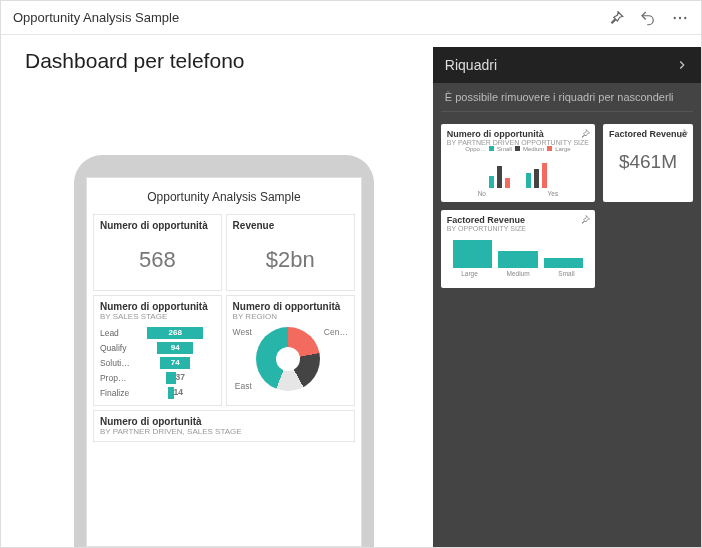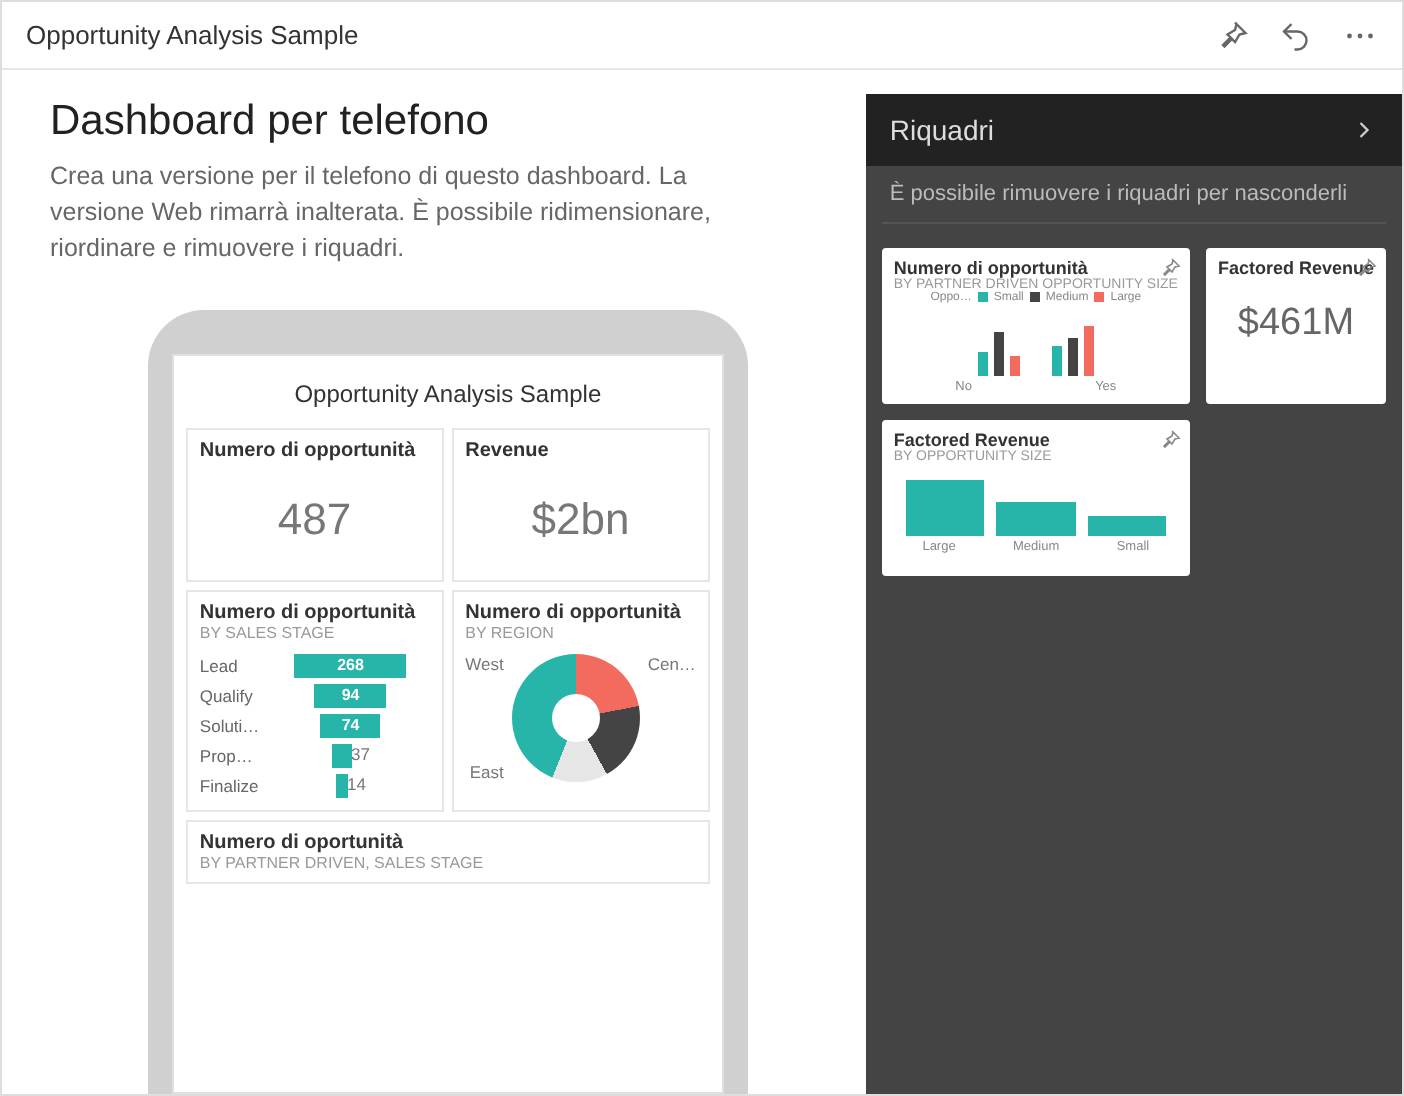--- a/index.html
+++ b/index.html
@@ -46,21 +46,21 @@
 .card-big { font-size:19px; color:#666; text-align:center; padding-top:12px; font-weight:300;}
 .mini-bars { display:flex; align-items:flex-end; gap:3px; height:30px; margin:6px 2px 2px 2px; justify-content:center;}
 .mini-bar { width:5px; }
 .mini-legend { display:flex; gap:3px; font-size:6px; color:#888; justify-content:center;}
 .mini-dot { width:5px;height:5px;display:inline-block;}
 .mini-xlabels{display:flex;justify-content:space-around;font-size:6.5px;color:#888;}
 .mini-bars2 { display:flex; align-items:flex-end; gap:6px; height:30px; margin:6px 6px 2px 6px;}
 .mini-bar2 { background:#26b5a8; flex:1; }
 .chev { width:14px;height:14px;}
 svg { display:block; }
-.funnel-val-out{margin-left:0;font-size:8.5px;color:#777;}
+.funnel-val-out{margin-left:0;font-size:8.5px;color:#777;font-weight:bold;}
 </style>
 </head>
 <body>
 
 <div class="root">
   <div class="topbar">
     <div class="topbar-title">Opportunity Analysis Sample</div>
     <div class="topbar-actions">
       <div class="topbar-icon">
         <svg viewBox="0 0 24 24" width="18" height="18" fill="none" stroke="currentColor" stroke-width="1.6">
@@ -79,31 +79,30 @@
             <circle cx="12" cy="12" r="1.6"></circle>
             <circle cx="19" cy="12" r="1.6"></circle>
           </svg>
       </div>
     </div>
   </div>
 
   <div class="body">
     <div class="left">
       <div class="left-title">Dashboard per telefono</div>
-      <div class="left-desc">Crea una versione per il telefono di questo dashboard. La versione Web rimarrà inalterata. È possibile ridimensionare, riordinare e rimuovere i riquadri.</div>
 
       <div class="phone-stage">
         <div class="phone">
           <div class="phone-screen">
             <div class="phone-dash-title">Opportunity Analysis Sample</div>
             <div class="tiles-grid">
 
               <div class="tile">
                 <div class="tile-title">Numero di opportunità</div>
-                <div class="tile-bignum">487</div>
+                <div class="tile-bignum">568</div>
               </div>
 
               <div class="tile">
                 <div class="tile-title">Revenue</div>
                 <div class="tile-bignum">$2bn</div>
               </div>
 
               <div class="tile">
                 <div class="tile-title">Numero di opportunità</div>
                 <div class="tile-sub">BY SALES STAGE</div>

